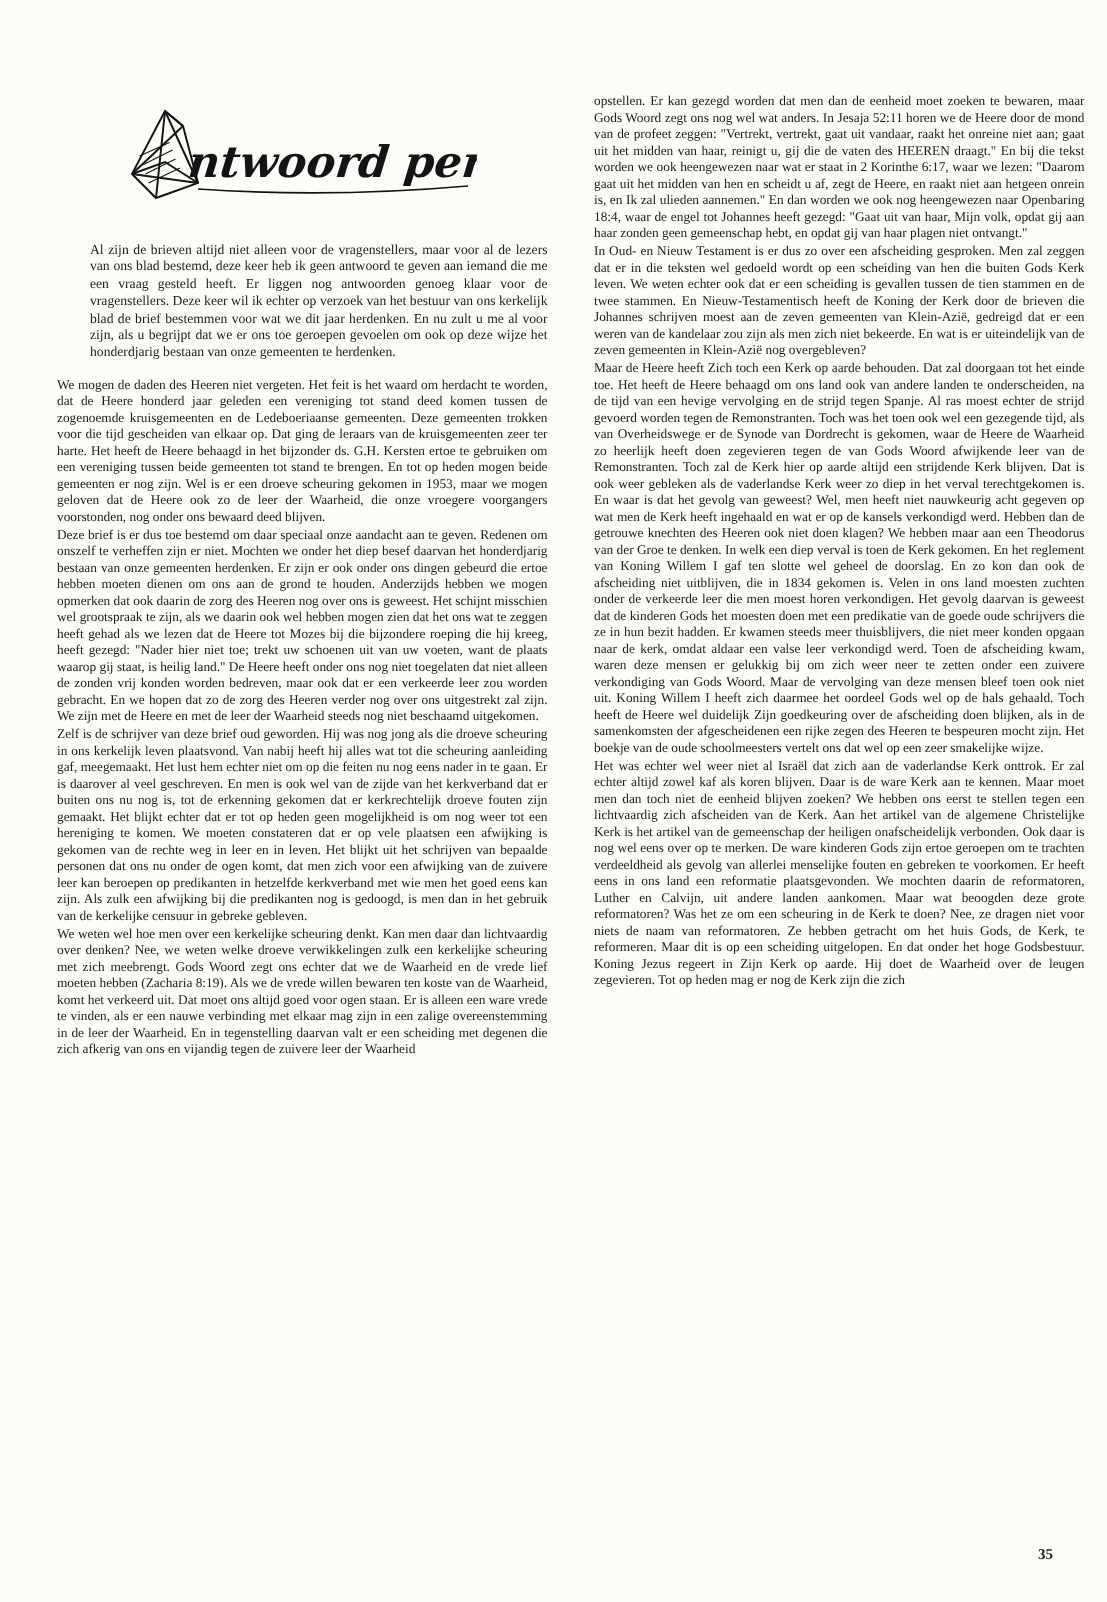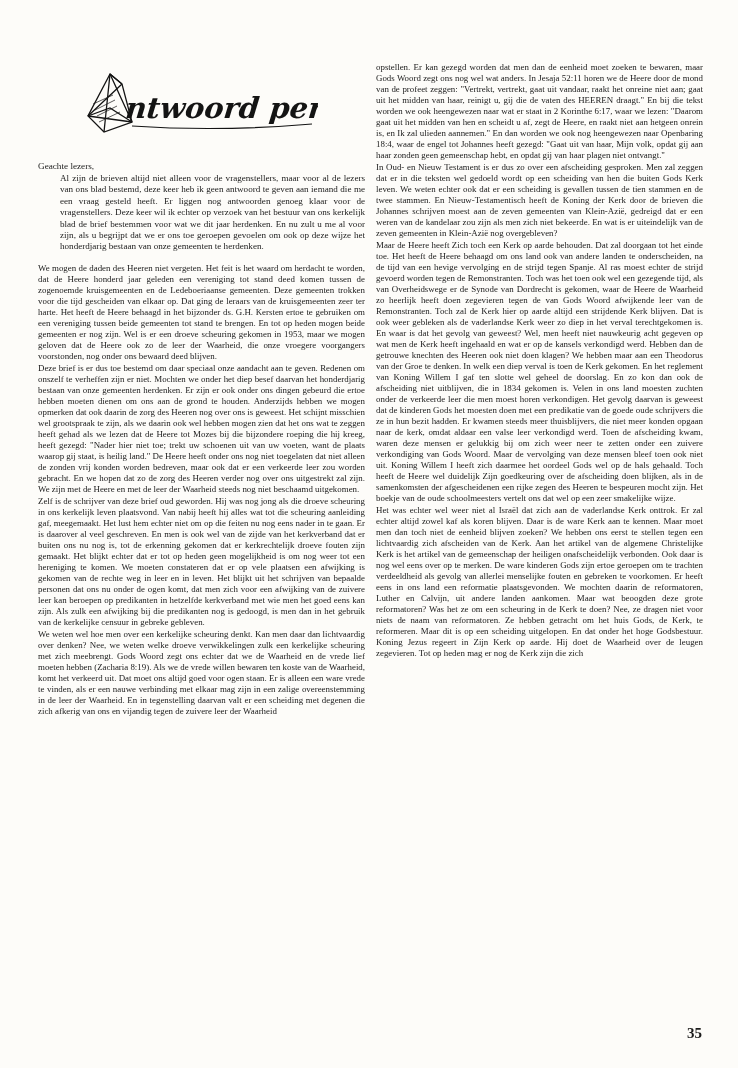--- a/index.html
+++ b/index.html
@@ -17,42 +17,42 @@
     position:absolute;
     top:62px;
     width:327px;
     height:952px;
     overflow:hidden;
     text-align:justify;
     font-size:8.9px;
     line-height:11px;
   }
   .col-left{left:38px;}
-  .col-right{left:376px;}
+  .col-right{left:396px;}
   .col p{margin:0 0 1px 0;}
   .masthead{
     margin:6px 0 16px 42px;
     width:238px;height:74px;
   }
   .salutation{
     font-size:9.2px;
     margin:0 0 8px 0;
     text-align:left;
   }
   .intro{
     padding-left:22px;
     margin-bottom:10px;
     font-size:9.1px;
     line-height:11.4px;
   }
   .page-num{
     position:absolute;
     right:36px;
     bottom:26px;
-    font-size:15px;
+    font-size:10px;
     font-weight:bold;
   }
   .mast-art{stroke:#141414;fill:none;}
 </style>
 </head>
 <body>
 
 <div class="page">
 
   <div class="col col-left">
@@ -62,21 +62,20 @@
       <g class="mast-art" stroke-width="1.3">
         <path d="M30 6 L8 48 L24 64 L52 54 L42 16 Z"></path>
         <path d="M30 6 L42 16 M8 48 L42 16 M24 64 L30 6 M52 54 L8 48"></path>
         <path d="M30 6 L52 54 M8 48 L30 40 L52 54"></path>
         <path d="M15 42 L35 32 M17 48 L37 38 M19 54 L40 44 M13 36 L33 27" stroke-width="0.7"></path>
       </g>
       <text x="50" y="50" font-family="DejaVu Serif, serif" font-style="italic" font-weight="bold" font-size="29" fill="#141414" transform="skewX(-6)">ntwoord per brief</text>
       <path d="M52 58 Q140 64 232 56" class="mast-art" stroke-width="1.1"></path>
     </svg>
 
-    <p class="salutation">Geachte lezers,</p>
 
     <div class="intro">Al zijn de brieven altijd niet alleen voor de vragenstellers, maar voor al de lezers van ons blad bestemd, deze keer heb ik geen antwoord te geven aan iemand die me een vraag gesteld heeft. Er liggen nog antwoorden genoeg klaar voor de vragenstellers. Deze keer wil ik echter op verzoek van het bestuur van ons kerkelijk blad de brief bestemmen voor wat we dit jaar herdenken. En nu zult u me al voor zijn, als u begrijpt dat we er ons toe geroepen gevoelen om ook op deze wijze het honderdjarig bestaan van onze gemeenten te herdenken.</div>
 
     <p>We mogen de daden des Heeren niet vergeten. Het feit is het waard om herdacht te worden, dat de Heere honderd jaar geleden een vereniging tot stand deed komen tussen de zogenoemde kruisgemeenten en de Ledeboeriaanse gemeenten. Deze gemeenten trokken voor die tijd gescheiden van elkaar op. Dat ging de leraars van de kruisgemeenten zeer ter harte. Het heeft de Heere behaagd in het bijzonder ds. G.H. Kersten ertoe te gebruiken om een vereniging tussen beide gemeenten tot stand te brengen. En tot op heden mogen beide gemeenten er nog zijn. Wel is er een droeve scheuring gekomen in 1953, maar we mogen geloven dat de Heere ook zo de leer der Waarheid, die onze vroegere voorgangers voorstonden, nog onder ons bewaard deed blijven.</p>
     <p>Deze brief is er dus toe bestemd om daar speciaal onze aandacht aan te geven. Redenen om onszelf te verheffen zijn er niet. Mochten we onder het diep besef daarvan het honderdjarig bestaan van onze gemeenten herdenken. Er zijn er ook onder ons dingen gebeurd die ertoe hebben moeten dienen om ons aan de grond te houden. Anderzijds hebben we mogen opmerken dat ook daarin de zorg des Heeren nog over ons is geweest. Het schijnt misschien wel grootspraak te zijn, als we daarin ook wel hebben mogen zien dat het ons wat te zeggen heeft gehad als we lezen dat de Heere tot Mozes bij die bijzondere roeping die hij kreeg, heeft gezegd: "Nader hier niet toe; trekt uw schoenen uit van uw voeten, want de plaats waarop gij staat, is heilig land." De Heere heeft onder ons nog niet toegelaten dat niet alleen de zonden vrij konden worden bedreven, maar ook dat er een verkeerde leer zou worden gebracht. En we hopen dat zo de zorg des Heeren verder nog over ons uitgestrekt zal zijn. We zijn met de Heere en met de leer der Waarheid steeds nog niet beschaamd uitgekomen.</p>
     <p>Zelf is de schrijver van deze brief oud geworden. Hij was nog jong als die droeve scheuring in ons kerkelijk leven plaatsvond. Van nabij heeft hij alles wat tot die scheuring aanleiding gaf, meegemaakt. Het lust hem echter niet om op die feiten nu nog eens nader in te gaan. Er is daarover al veel geschreven. En men is ook wel van de zijde van het kerkverband dat er buiten ons nu nog is, tot de erkenning gekomen dat er kerkrechtelijk droeve fouten zijn gemaakt. Het blijkt echter dat er tot op heden geen mogelijkheid is om nog weer tot een hereniging te komen. We moeten constateren dat er op vele plaatsen een afwijking is gekomen van de rechte weg in leer en in leven. Het blijkt uit het schrijven van bepaalde personen dat ons nu onder de ogen komt, dat men zich voor een afwijking van de zuivere leer kan beroepen op predikanten in hetzelfde kerkverband met wie men het goed eens kan zijn. Als zulk een afwijking bij die predikanten nog is gedoogd, is men dan in het gebruik van de kerkelijke censuur in gebreke gebleven.</p>
     <p>We weten wel hoe men over een kerkelijke scheuring denkt. Kan men daar dan lichtvaardig over denken? Nee, we weten welke droeve verwikkelingen zulk een kerkelijke scheuring met zich meebrengt. Gods Woord zegt ons echter dat we de Waarheid en de vrede lief moeten hebben (Zacharia 8:19). Als we de vrede willen bewaren ten koste van de Waarheid, komt het verkeerd uit. Dat moet ons altijd goed voor ogen staan. Er is alleen een ware vrede te vinden, als er een nauwe verbinding met elkaar mag zijn in een zalige overeenstemming in de leer der Waarheid. En in tegenstelling daarvan valt er een scheiding met degenen die zich afkerig van ons en vijandig tegen de zuivere leer der Waarheid</p>
   </div>
 
   <div class="col col-right">

